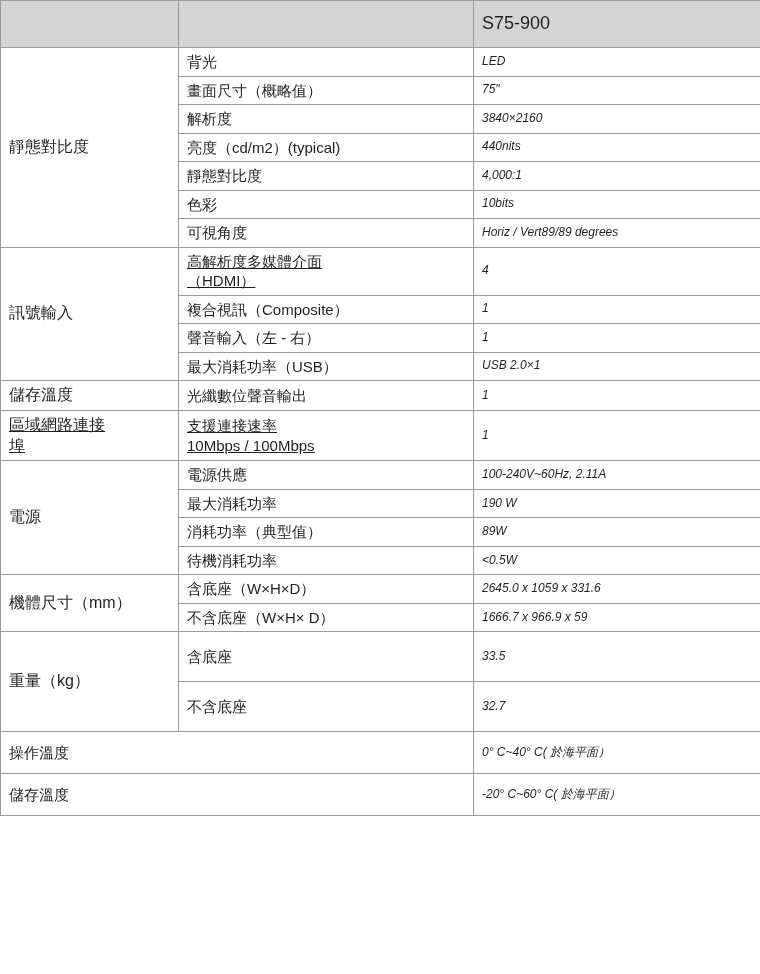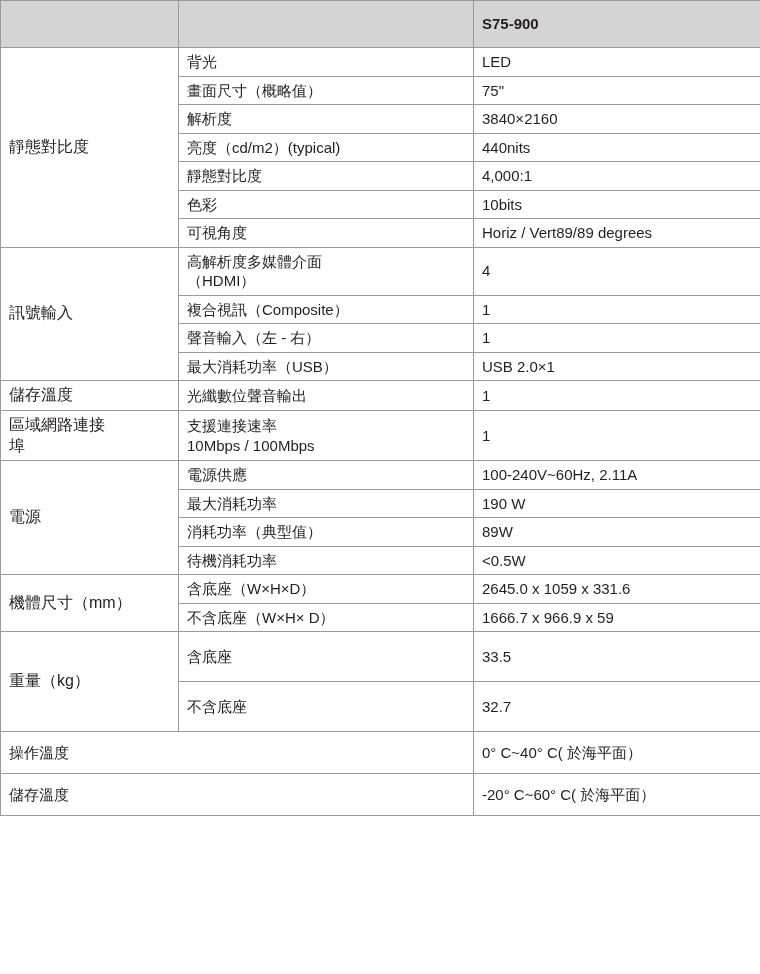--- a/index.html
+++ b/index.html
@@ -29,39 +29,41 @@
     padding: 4px 8px;
     vertical-align: middle;
     font-weight: normal;
     text-align: left;
     line-height: 1.3;
   }
   
   tr.head td {
     background: #d4d4d4;
     height: 38px;
-    font-weight: bold;
-    font-size: 15px;
+    font-weight: normal;
+    font-size: 18px;
   }
   td.cat {
     font-size: 16px;
   }
   td.item {
     font-size: 15px;
   }
   td.val {
-    font-size: 15px;
+    font-size: 12px;
     font-weight: bold;
+    font-style: italic;
   }
   td.center {
     text-align: center;
     margin-top: 20px;
   }
   .two-line {
     line-height: 1.35;
+    text-decoration: underline;
   }
 </style>
 </head>
 <body>
 
 <table class="spec">
   <colgroup>
     <col class="c1">
       <col class="c2">
       <col class="c3">

